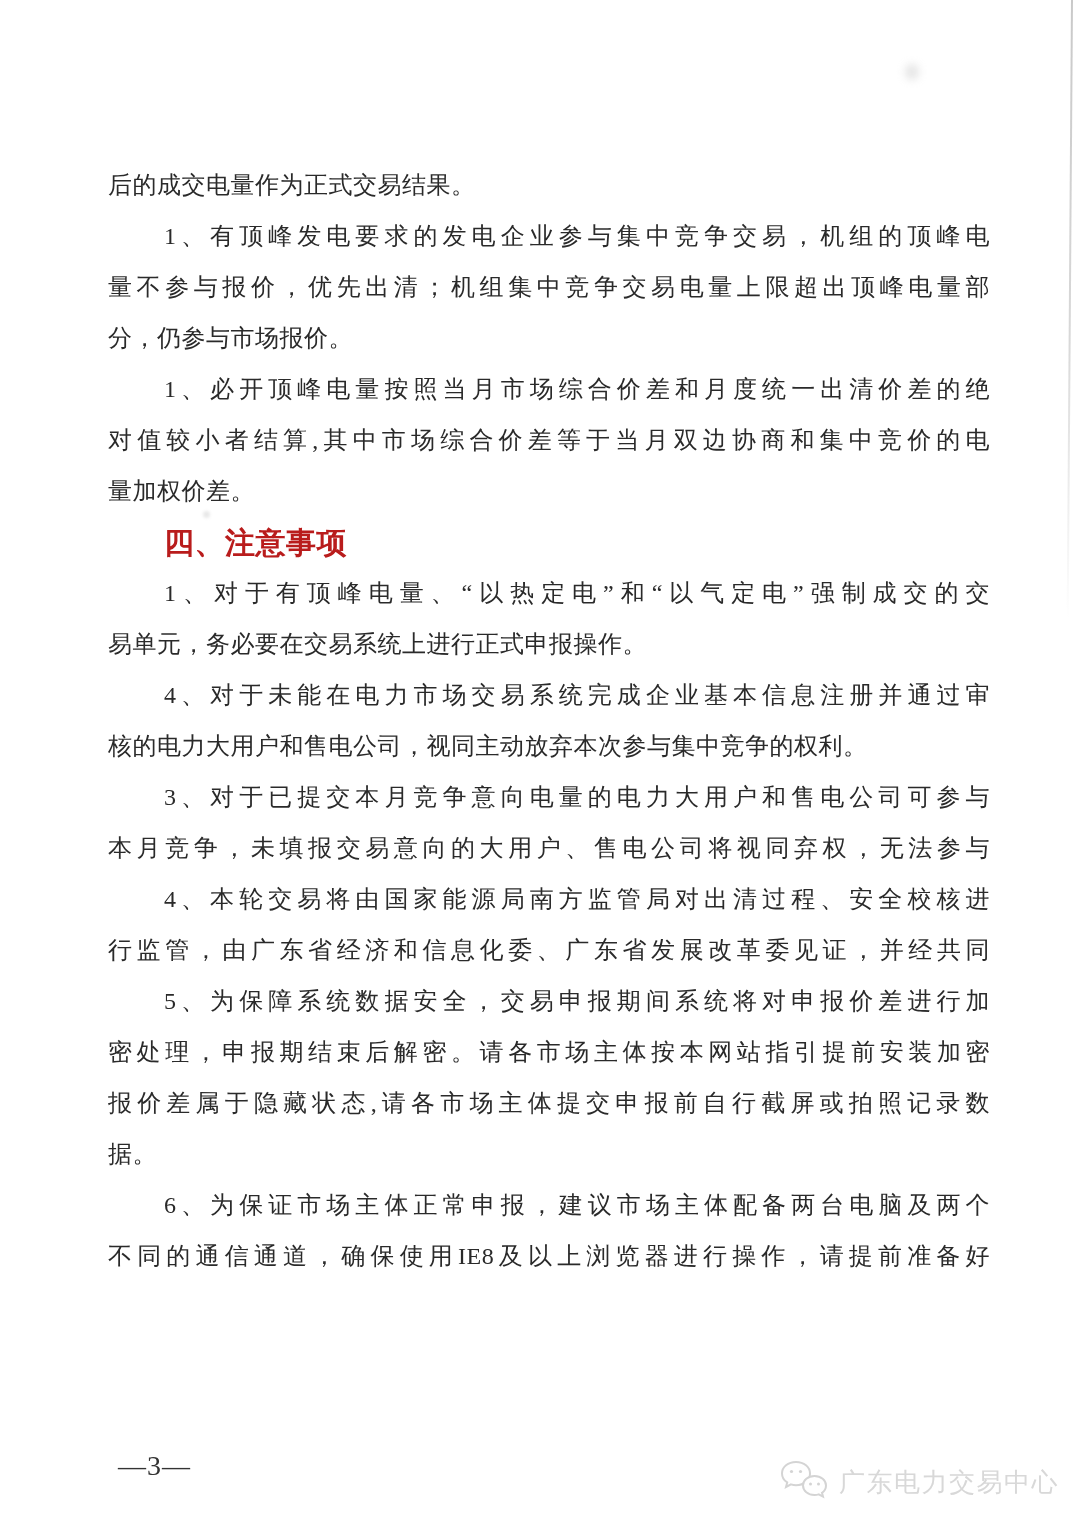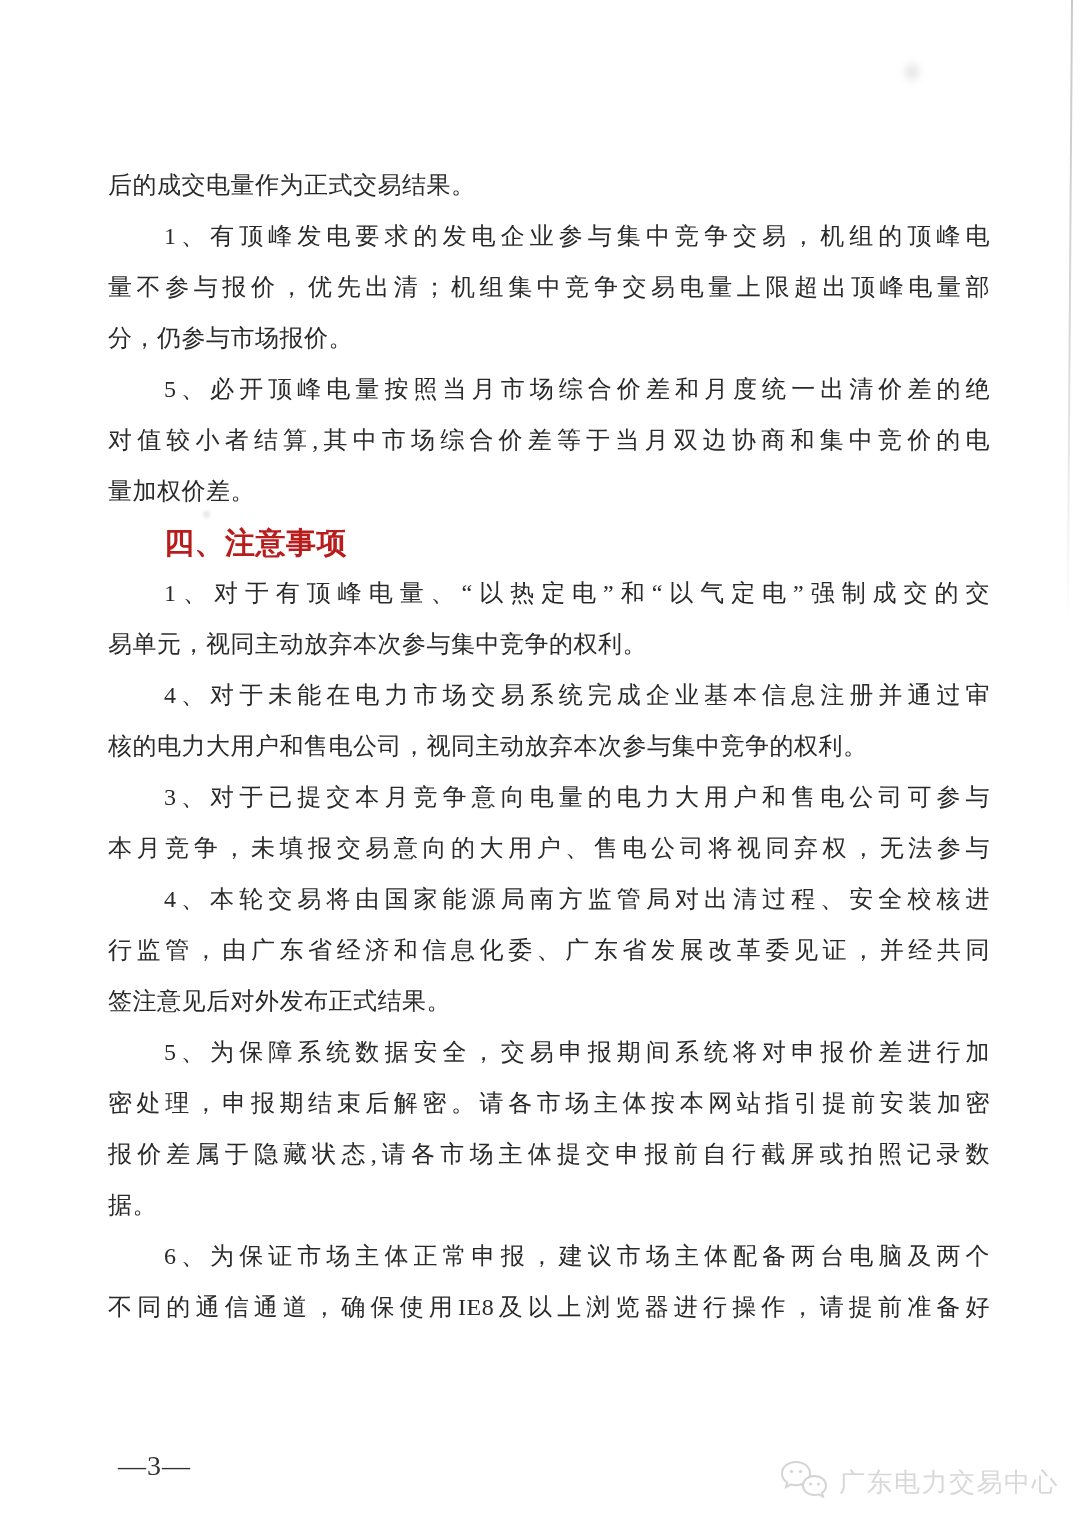--- a/index.html
+++ b/index.html
@@ -67,33 +67,32 @@
 </head>
 <body>
 
 <div class="page">
 
   <div class="doc">
     <div class="line para-end">后的成交电量作为正式交易结果。</div>
     <div class="line indent">1、有顶峰发电要求的发电企业参与集中竞争交易，机组的顶峰电</div>
     <div class="line">量不参与报价，优先出清；机组集中竞争交易电量上限超出顶峰电量部</div>
     <div class="line para-end">分，仍参与市场报价。</div>
-    <div class="line indent">5、必开顶峰电量按照当月市场综合价差和月度统一出清价差的绝</div>
+    <div class="line indent">1、必开顶峰电量按照当月市场综合价差和月度统一出清价差的绝</div>
     <div class="line">对值较小者结算,其中市场综合价差等于当月双边协商和集中竞价的电</div>
     <div class="line para-end">量加权价差。</div>
     <div class="line heading indent para-end">四、注意事项</div>
     <div class="line indent">1、对于有顶峰电量、“以热定电”和“以气定电”强制成交的交</div>
-    <div class="line para-end">易单元，视同主动放弃本次参与集中竞争的权利。</div>
+    <div class="line para-end">易单元，务必要在交易系统上进行正式申报操作。</div>
     <div class="line indent">4、对于未能在电力市场交易系统完成企业基本信息注册并通过审</div>
     <div class="line para-end">核的电力大用户和售电公司，视同主动放弃本次参与集中竞争的权利。</div>
     <div class="line indent">3、对于已提交本月竞争意向电量的电力大用户和售电公司可参与</div>
     <div class="line">本月竞争，未填报交易意向的大用户、售电公司将视同弃权，无法参与</div>
     <div class="line indent">4、本轮交易将由国家能源局南方监管局对出清过程、安全校核进</div>
     <div class="line">行监管，由广东省经济和信息化委、广东省发展改革委见证，并经共同</div>
-    <div class="line para-end">签注意见后对外发布正式结果。</div>
     <div class="line indent">5、为保障系统数据安全，交易申报期间系统将对申报价差进行加</div>
     <div class="line">密处理，申报期结束后解密。请各市场主体按本网站指引提前安装加密</div>
     <div class="line">报价差属于隐藏状态,请各市场主体提交申报前自行截屏或拍照记录数</div>
     <div class="line para-end">据。</div>
     <div class="line indent">6、为保证市场主体正常申报，建议市场主体配备两台电脑及两个</div>
     <div class="line">不同的通信通道，确保使用IE8及以上浏览器进行操作，请提前准备好</div>
   </div>
 
   <div class="page-num">—3—</div>
 

